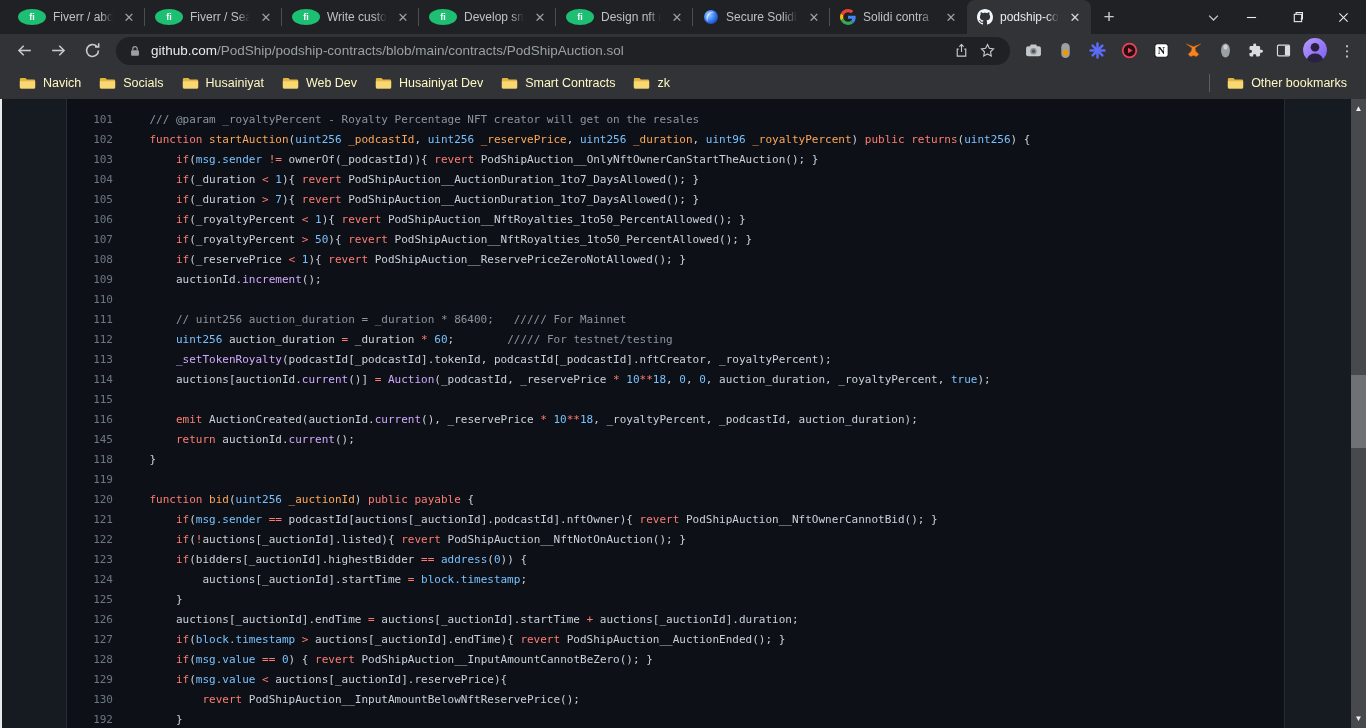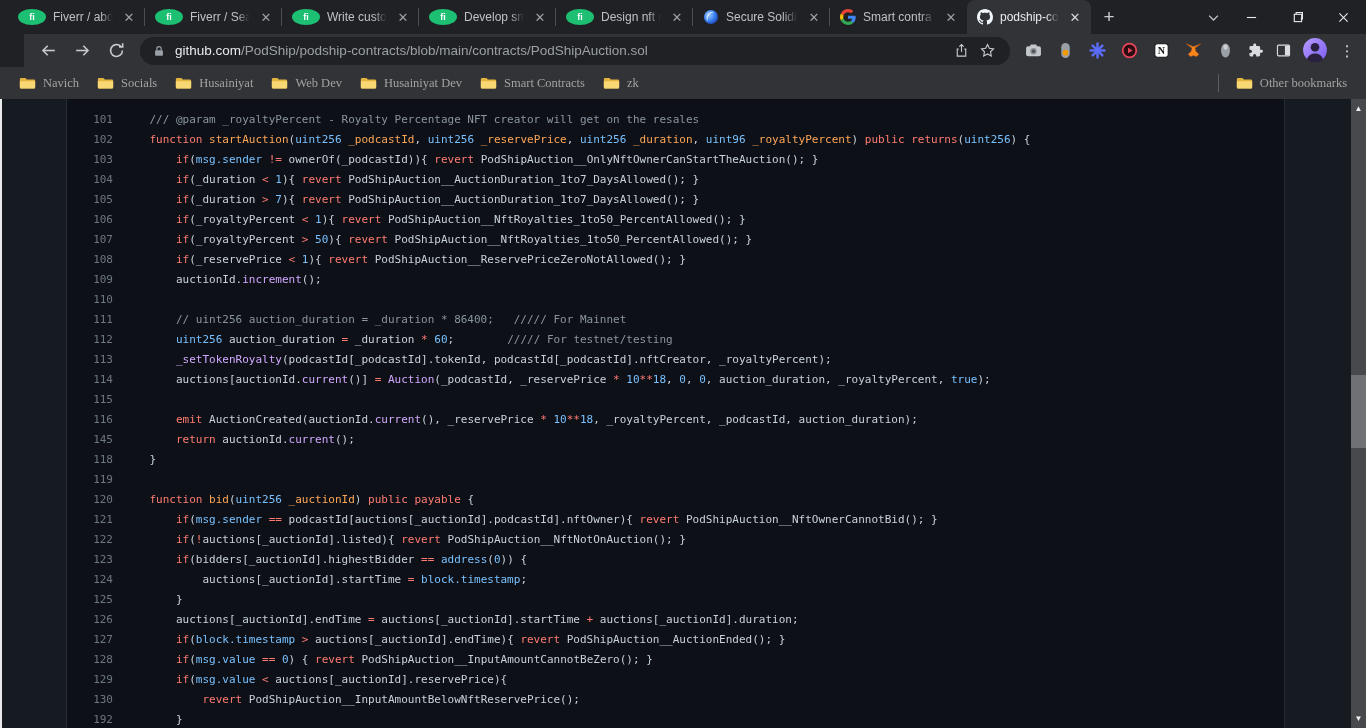--- a/index.html
+++ b/index.html
@@ -27,21 +27,21 @@
                width:1px; height:18px; background:#4a4d51; }
   .newtab-btn { width:28px; height:28px; margin:3px 0 0 4px; border-radius:50%; color:#c7cace;
                font-size:19px; display:flex; align-items:center; justify-content:center; }
   .tabstrip-spacer { flex:1; }
   .tabsearch-btn { width:30px; height:34px; display:flex; align-items:center; justify-content:center; color:#c7cace; }
   .win-controls { display:flex; }
   .win-btn { width:46px; height:34px; display:flex; align-items:center; justify-content:center; color:#e8eaed; }
   .win-btn svg { width:11px; height:11px; }
 
   
-  .toolbar { height:33px; background:var(--toolbar_bg); display:flex; align-items:center; padding:0 8px; gap:2px;margin-left:24px; }
+  .toolbar { height:33px; background:var(--toolbar_bg); display:flex; align-items:center; padding:0 8px; gap:2px; }
   .nav-btn { width:32px; height:32px; border-radius:50%; display:flex; align-items:center; justify-content:center; }
   .nav-btn svg { width:19px; height:19px; }
   .omnibox { flex:1; height:28px; margin:0 6px; background:var(--omnibox_bg); border-radius:14px;
              display:flex; align-items:center; padding:0 10px 0 12px; min-width:0; }
   .omnibox .lock { width:14px; height:14px; margin-right:9px; flex:none; }
   .url { font-size:13.5px; white-space:nowrap; overflow:hidden; flex:1; }
   .url .domain { color:#e8eaed; }
   .url .path { color:#9aa0a6; }
   .omni-ic { width:26px; height:26px; flex:none; display:flex; align-items:center; justify-content:center; }
   .omni-ic svg { width:17px; height:17px; }
@@ -49,21 +49,21 @@
   .ext-ic { width:26px; height:26px; display:flex; align-items:center; justify-content:center; }
   .ext-ic svg { width:17px; height:17px; }
   .avatar-btn { width:28px; height:28px; margin:0 4px; }
   .avatar-btn svg { width:26px; height:26px; }
   .kebab { width:22px; height:28px; display:flex; align-items:center; justify-content:center;
            color:#dadce0; font-size:15px; letter-spacing:0; }
 
   
   .bookmarks { height:32px; background:var(--toolbar_bg); display:flex; align-items:center; padding:0 10px; }
   .bm { display:flex; align-items:center; gap:7px; padding:4px 9px; border-radius:6px;
-        color:#a3a3a3; font-size:12.5px; white-space:nowrap;font-family:Liberation Serif, serif; }
+        color:#fef9c3; font-size:12.5px; white-space:nowrap; }
   .bm svg { width:17px; height:14px; }
   .bm-spacer { flex:1; }
   .bm-divider { width:1px; height:18px; background:#5a5d61; margin:0 8px; }
 
   
   .content { position:relative; height:629px; background:var(--margin_bg); }
   .left-sliver { position:absolute; left:0; top:0; bottom:0; width:2px; background:#e9eaec; }
   .code-panel { position:absolute; left:66px; right:81px; top:0; bottom:0; background:var(--code_bg);
                 border-left:1px solid #262c34; border-right:1px solid #262c34;
                 padding-top:11px; overflow:hidden; }
@@ -135,21 +135,21 @@
       </div>
       <div class="tab">
         <span class="fav">
           <svg viewBox="0 0 48 48">
             <path fill="#EA4335" d="M24 9.5c3.5 0 6.7 1.2 9.2 3.6l6.9-6.9C35.9 2.4 30.5 0 24 0 14.6 0 6.5 5.4 2.6 13.2l8 6.2C12.4 13.7 17.7 9.5 24 9.5z"></path>
             <path fill="#4285F4" d="M47 24.6c0-1.6-.2-3.1-.4-4.6H24v9h12.9c-.6 3-2.3 5.5-4.8 7.2l7.7 6C44.4 38 47 31.9 47 24.6z"></path>
             <path fill="#FBBC05" d="M10.5 28.6c-.5-1.5-.8-3-.8-4.6s.3-3.1.8-4.6l-8-6.2C.9 16.5 0 20.1 0 24s.9 7.5 2.6 10.8l7.9-6.2z"></path>
             <path fill="#34A853" d="M24 48c6.5 0 11.9-2.1 15.9-5.8l-7.7-6c-2.2 1.5-4.9 2.3-8.2 2.3-6.3 0-11.6-4.2-13.5-9.9l-8 6.2C6.5 42.6 14.6 48 24 48z"></path>
           </svg>
         </span>
-        <span class="title">Smart contra</span>
+        <span class="title">Solidi contra</span>
         <span class="tab-close">✕</span>
       </div>
       <div class="tab active">
         <span class="fav">
           <svg viewBox="0 0 16 16" fill="#f0f6fc">
             <path d="M8 0C3.58 0 0 3.58 0 8c0 3.54 2.29 6.53 5.47 7.59.4.07.55-.17.55-.38 0-.19-.01-.82-.01-1.49-2.01.37-2.53-.49-2.69-.94-.09-.23-.48-.94-.82-1.13-.28-.15-.68-.52-.01-.53.63-.01 1.08.58 1.23.82.72 1.21 1.87.87 2.33.66.07-.52.28-.87.51-1.07-1.78-.2-3.64-.89-3.64-3.95 0-.87.31-1.59.82-2.15-.08-.2-.36-1.02.08-2.12 0 0 .67-.21 2.2.82.64-.18 1.32-.27 2-.27s1.36.09 2 .27c1.53-1.04 2.2-.82 2.2-.82.44 1.1.16 1.92.08 2.12.51.56.82 1.27.82 2.15 0 3.07-1.87 3.75-3.65 3.95.29.25.54.73.54 1.48 0 1.07-.01 1.93-.01 2.2 0 .21.15.46.55.38A8.01 8.01 0 0 0 16 8c0-4.42-3.58-8-8-8z"></path>
           </svg>
         </span>
         <span class="title">podship-cont</span>
         <span class="tab-close">✕</span>

